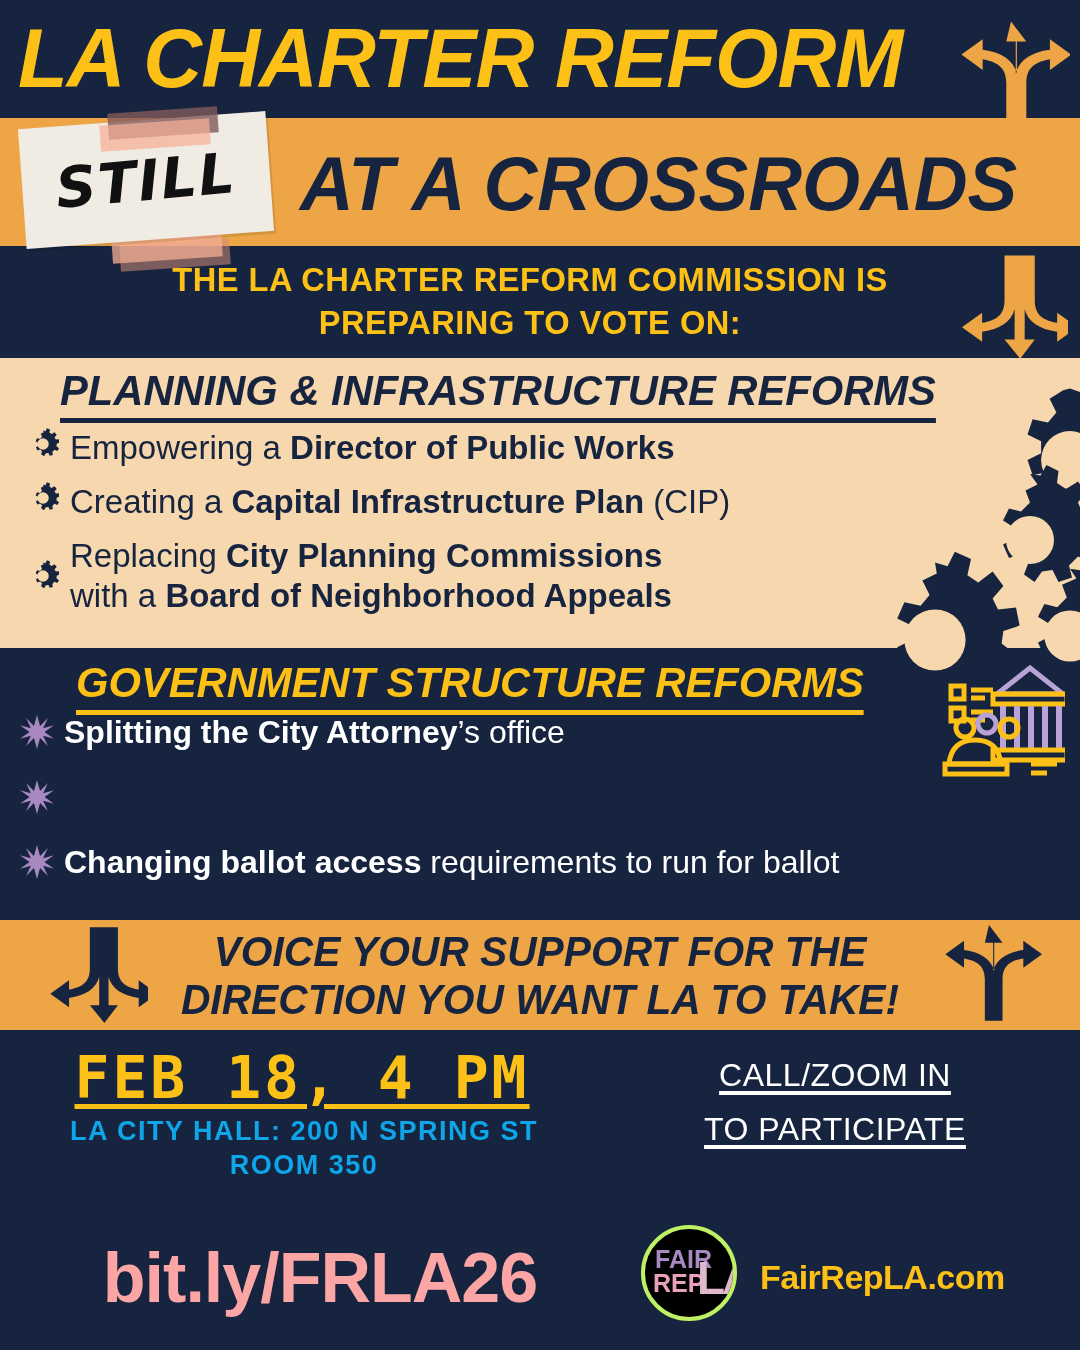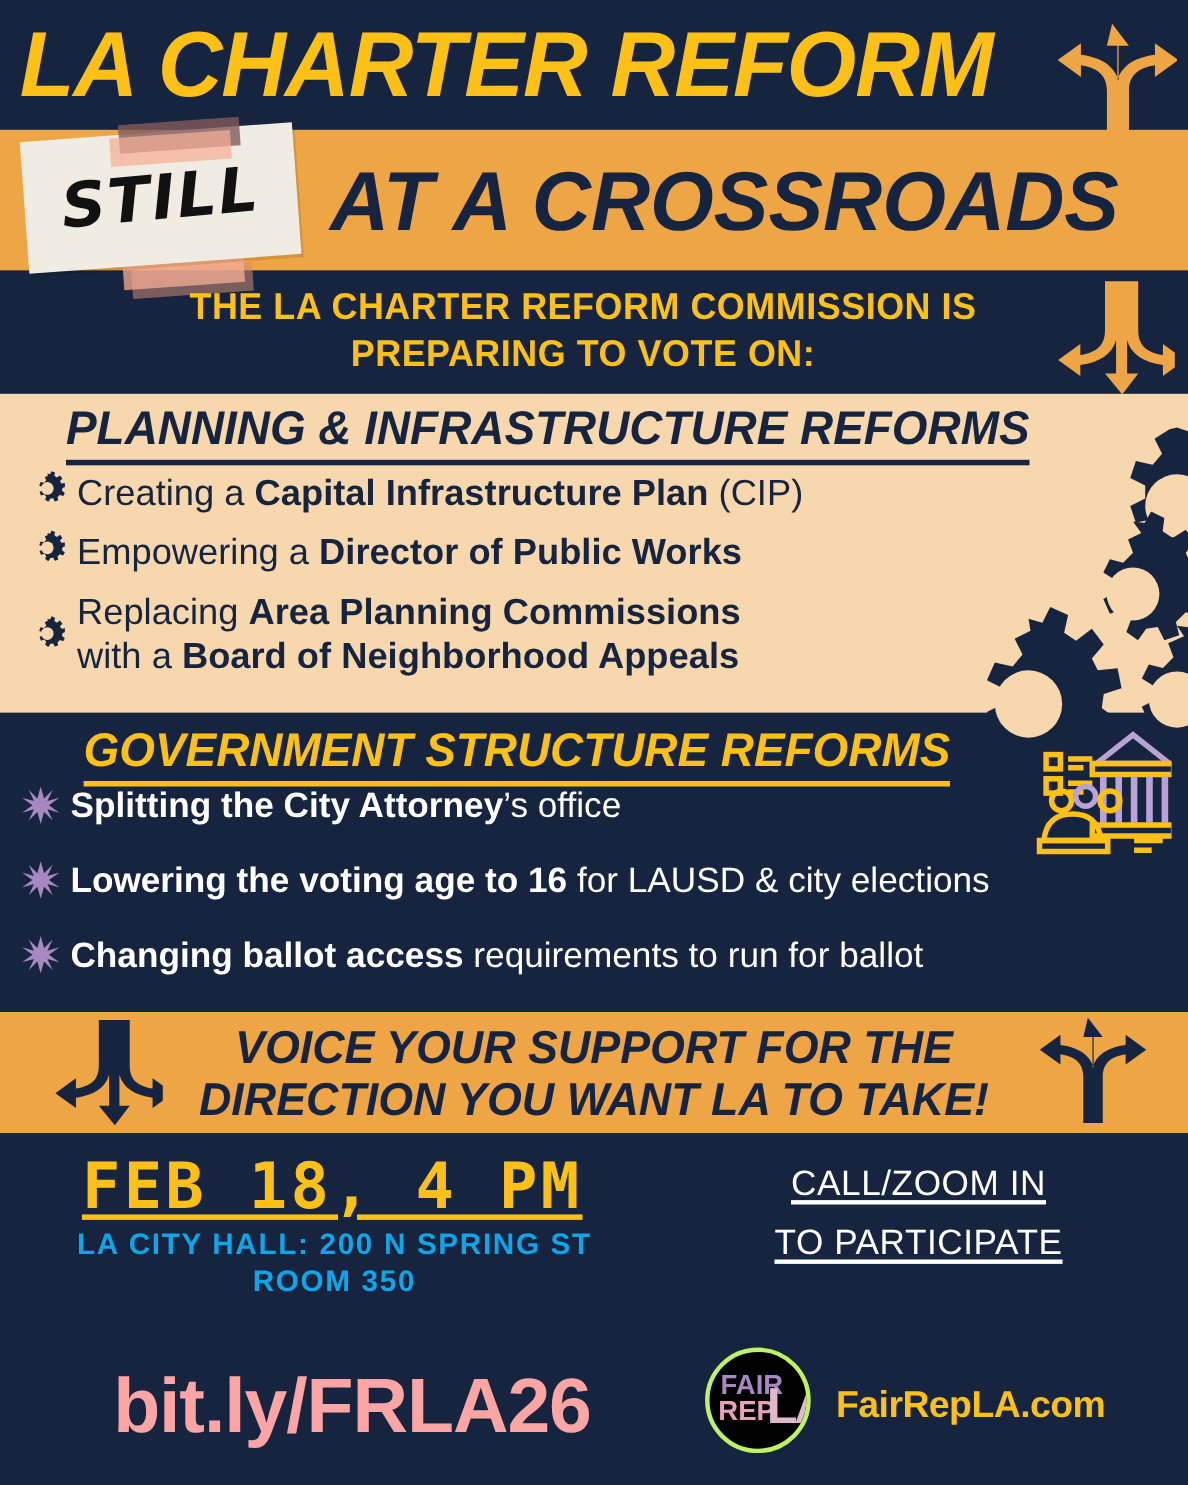--- a/index.html
+++ b/index.html
@@ -230,42 +230,42 @@
 
   <div class="blist" id="plan-list">
 
     <div class="bullet-row">
       <span class="bicon">
         <svg class="gear-small" viewBox="0 0 100 100">
             <path fill="#16243f" d="M50 8l8 2 4-9 10 4-2 9 7 5 9-6 7 9-7 7 4 7 10-1 2 10-9 4-1 8 8 6-5 9-9-4-7 7 2 9-10 3-4-9-8 1-6 9-9-6 3-9-6-6-9 3-4-10 9-5-1-8-9-5 4-10 10 2 6-7-4-9 9-5z"></path>
             <circle cx="50" cy="50" r="18" fill="#f7d8ae"></circle>
           </svg>
       </span>
-      <span class="btext"><span>Creating a </span><b>Capital Infrastructure Plan</b><span> (CIP)</span></span>
+      <span class="btext"><span>Empowering a </span><b>Director of Public Works</b><span></span></span>
     </div>
 
     <div class="bullet-row">
       <span class="bicon">
         <svg class="gear-small" viewBox="0 0 100 100">
             <path fill="#16243f" d="M50 8l8 2 4-9 10 4-2 9 7 5 9-6 7 9-7 7 4 7 10-1 2 10-9 4-1 8 8 6-5 9-9-4-7 7 2 9-10 3-4-9-8 1-6 9-9-6 3-9-6-6-9 3-4-10 9-5-1-8-9-5 4-10 10 2 6-7-4-9 9-5z"></path>
             <circle cx="50" cy="50" r="18" fill="#f7d8ae"></circle>
           </svg>
       </span>
-      <span class="btext"><span>Empowering a </span><b>Director of Public Works</b><span></span></span>
+      <span class="btext"><span>Creating a </span><b>Capital Infrastructure Plan</b><span> (CIP)</span></span>
     </div>
 
     <div class="bullet-row" style="align-items:center;">
       <span class="bicon">
         <svg class="gear-small" viewBox="0 0 100 100">
             <path fill="#16243f" d="M50 8l8 2 4-9 10 4-2 9 7 5 9-6 7 9-7 7 4 7 10-1 2 10-9 4-1 8 8 6-5 9-9-4-7 7 2 9-10 3-4-9-8 1-6 9-9-6 3-9-6-6-9 3-4-10 9-5-1-8-9-5 4-10 10 2 6-7-4-9 9-5z"></path>
             <circle cx="50" cy="50" r="18" fill="#f7d8ae"></circle>
           </svg>
       </span>
       <span class="btext">
-        <span>Replacing </span><b>Area Planning Commissions</b><br>
+        <span>Replacing </span><b>City Planning Commissions</b><br>
         <span>with a </span><b>Board of Neighborhood Appeals</b>
       </span>
     </div>
   </div>
 
   <div class="sec-head" id="gov-head">GOVERNMENT STRUCTURE REFORMS</div>
 
   <svg style="position:absolute;top:660px;left:935px;" width="130" height="118" viewBox="0 0 130 118">
     <g fill="none" stroke="#fcc016" stroke-width="5">
       <path d="M62 34 L95 8 L128 34 Z" fill="none" stroke="#b9a3d6"></path>
@@ -294,21 +294,20 @@
       </span>
       <span class="btext"><b>Splitting the City Attorney</b><span>’s office</span></span>
     </div>
 
     <div class="bullet-row">
       <span class="bicon">
         <svg class="star8" viewBox="0 0 100 100">
             <path fill="#a888c0" d="M50 0l9 32 23-23-14 30 32-9-28 20 28 20-32-9 14 30-23-23-9 32-9-32-23 23 14-30-32 9 28-20-28-20 32 9-14-30 23 23z"></path>
           </svg>
       </span>
-      <span class="btext"><b>Lowering the voting age to 16</b><span> for LAUSD &amp; city elections</span></span>
     </div>
 
     <div class="bullet-row">
       <span class="bicon">
         <svg class="star8" viewBox="0 0 100 100">
             <path fill="#a888c0" d="M50 0l9 32 23-23-14 30 32-9-28 20 28 20-32-9 14 30-23-23-9 32-9-32-23 23 14-30-32 9 28-20-28-20 32 9-14-30 23 23z"></path>
           </svg>
       </span>
       <span class="btext"><b>Changing ballot access</b><span> requirements to run for ballot</span></span>
     </div>

